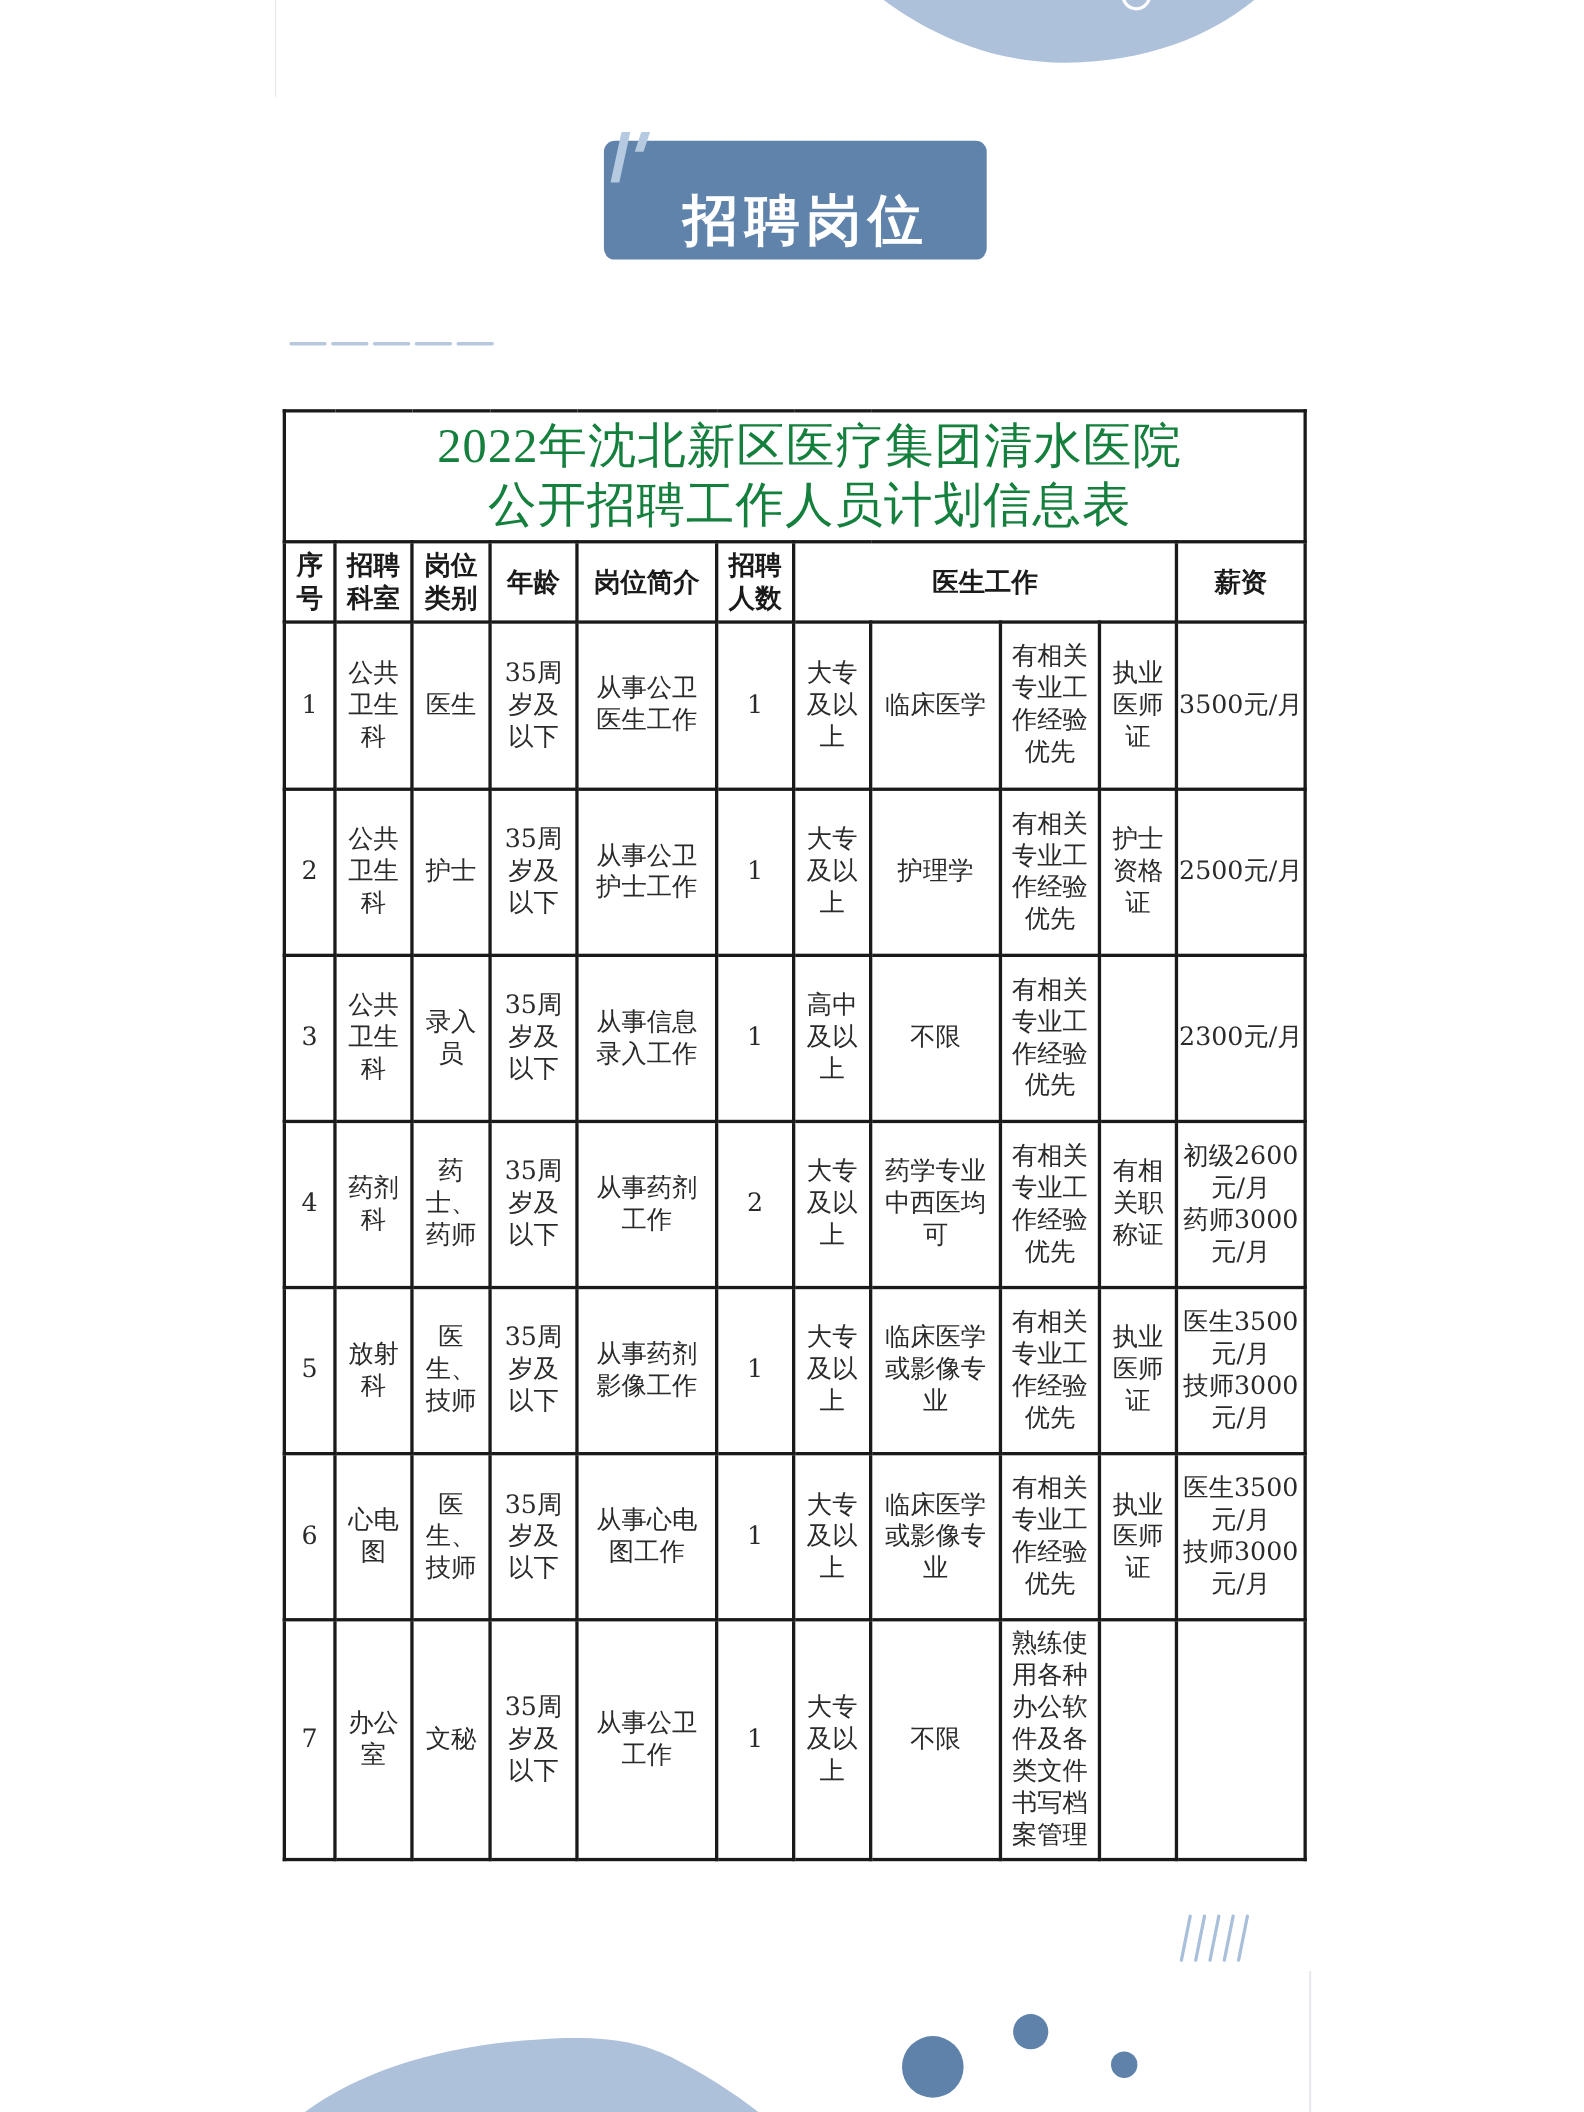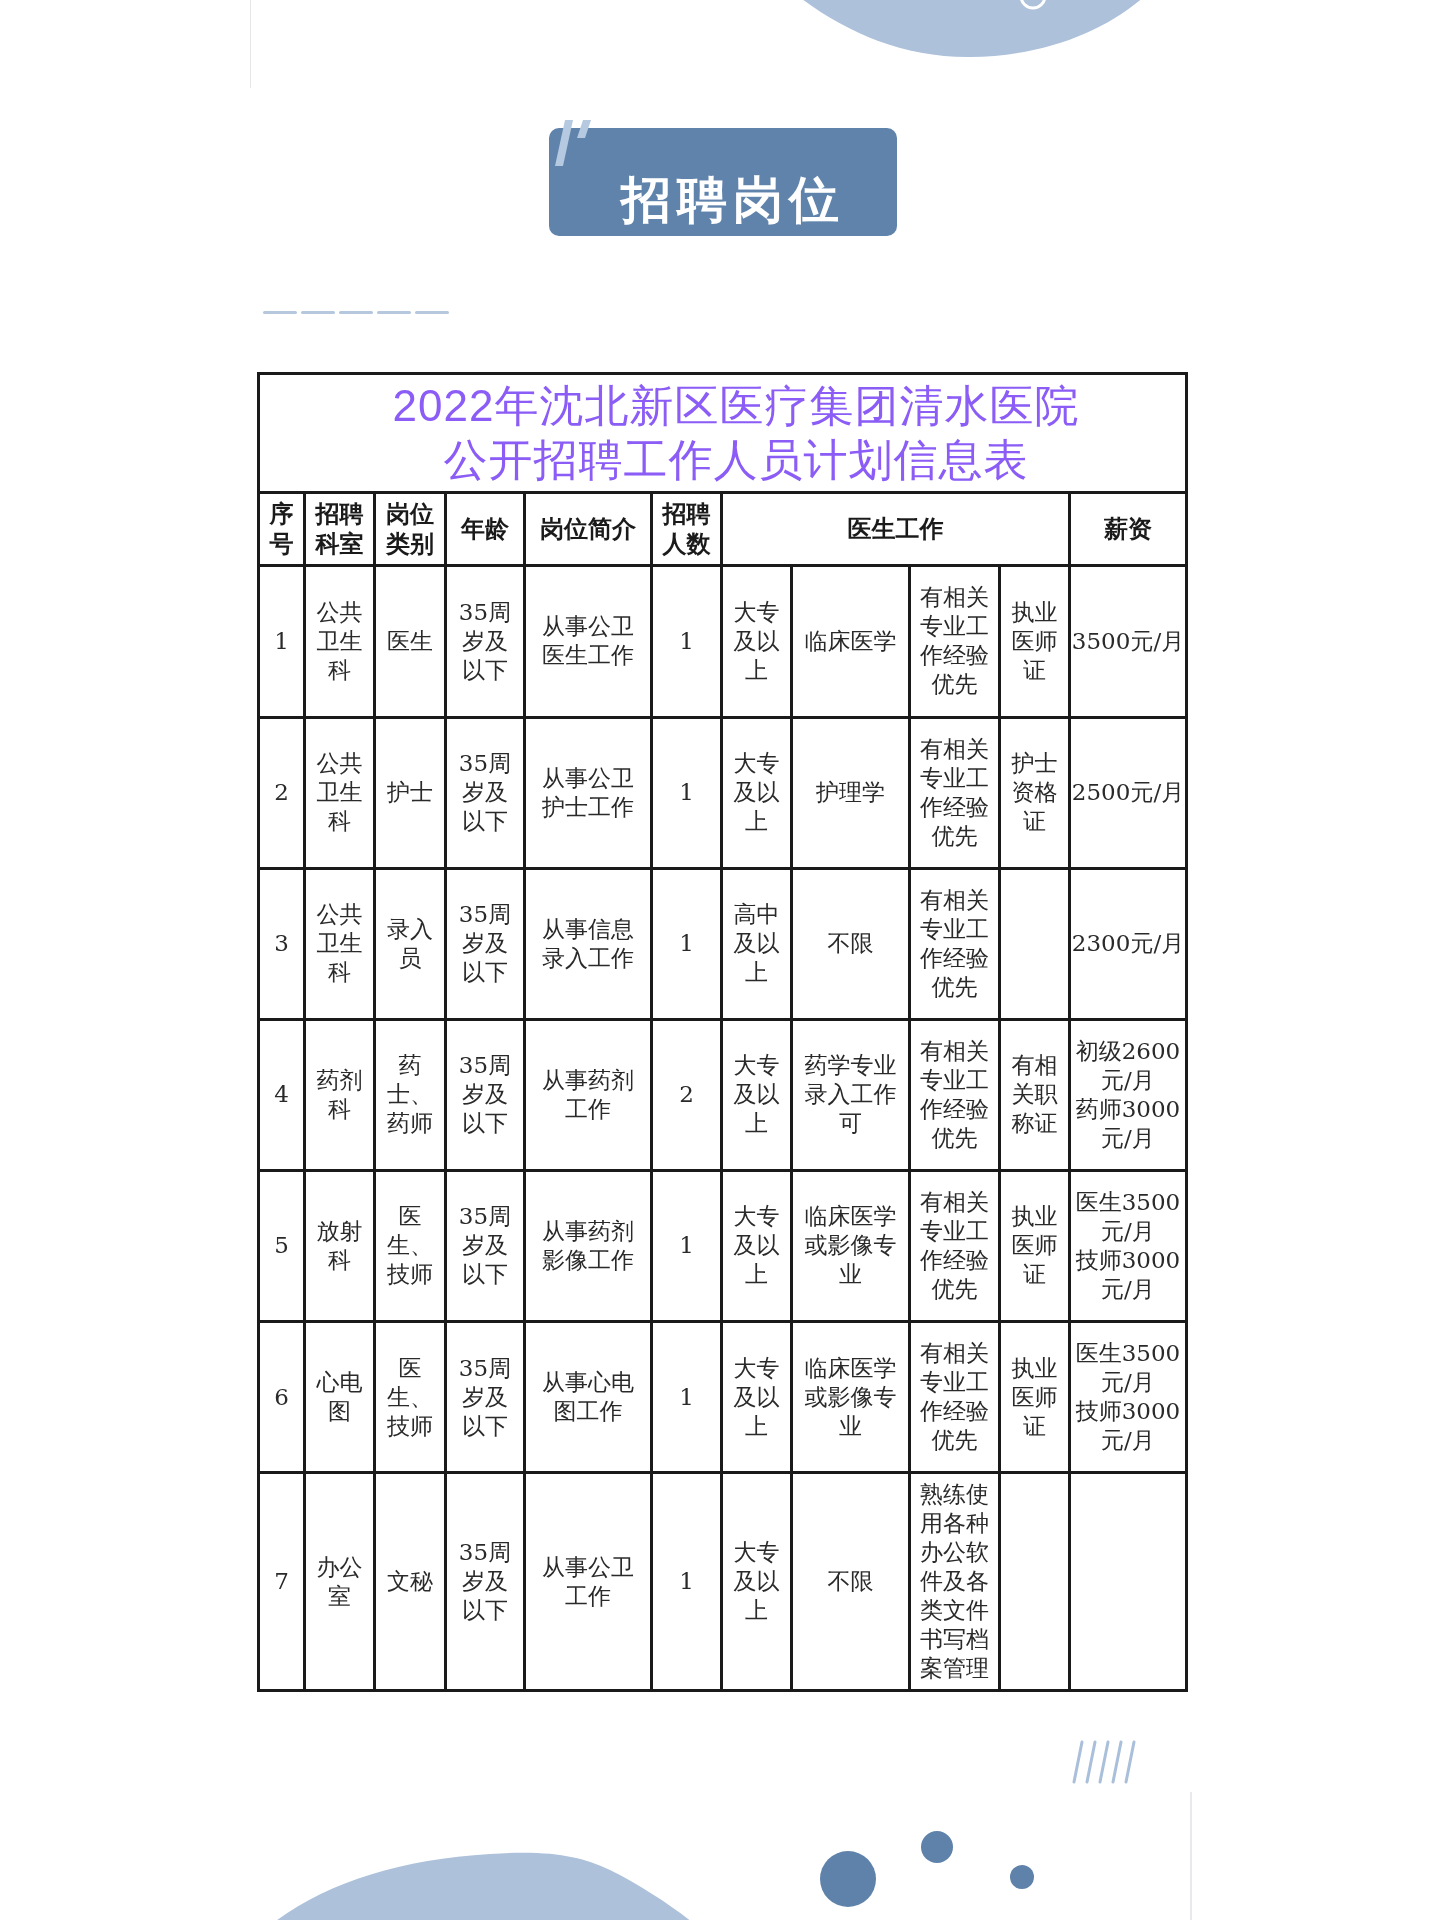--- a/index.html
+++ b/index.html
@@ -35,22 +35,22 @@
   .doc-table td {
     border: 3px solid #1a1a1a; text-align: center; vertical-align: middle;
     padding: 0; font-size: 23px; line-height: 29px; color: #2a2a2a;
     font-family: "DejaVu Serif", "Liberation Serif", serif;
   }
   .doc-table td.hd {
     font-weight: bold; font-family: "DejaVu Sans", "Liberation Sans", sans-serif;
     font-size: 24px; line-height: 30px; color: #1a1a1a;
   }
   .doc-table td.title {
-    font-size: 44px; line-height: 54px; color: #8b5cf6;
-    font-family: Liberation Sans, sans-serif;
+    font-size: 44px; line-height: 54px; color: #15803d;
+    font-family: Liberation Serif, serif;
     letter-spacing: 1px;
     padding-left: 27px;
   }
   .cell-txt { display: inline-block; white-space: pre-line; }
   .bottom-blob { left: 230px; top: 1848px; width: 540px; height: 90px; }
   .slashes { left: 1070px; top: 1740px; width: 70px; height: 44px; }
   .dot { border-radius: 50%; background: #5f82aa; }
 </style>
 </head>
 <body>
@@ -203,21 +203,21 @@
     <td><span class="cell-txt">35周
 岁及
 以下</span></td>
     <td><span class="cell-txt">从事药剂
 工作</span></td>
     <td><span class="cell-txt">2</span></td>
     <td><span class="cell-txt">大专
 及以
 上</span></td>
     <td><span class="cell-txt">药学专业
-录入工作
+中西医均
 可</span></td>
     <td><span class="cell-txt">有相关
 专业工
 作经验
 优先</span></td>
     <td><span class="cell-txt">有相
 关职
 称证</span></td>
     <td><span class="cell-txt">初级2600
 元/月

